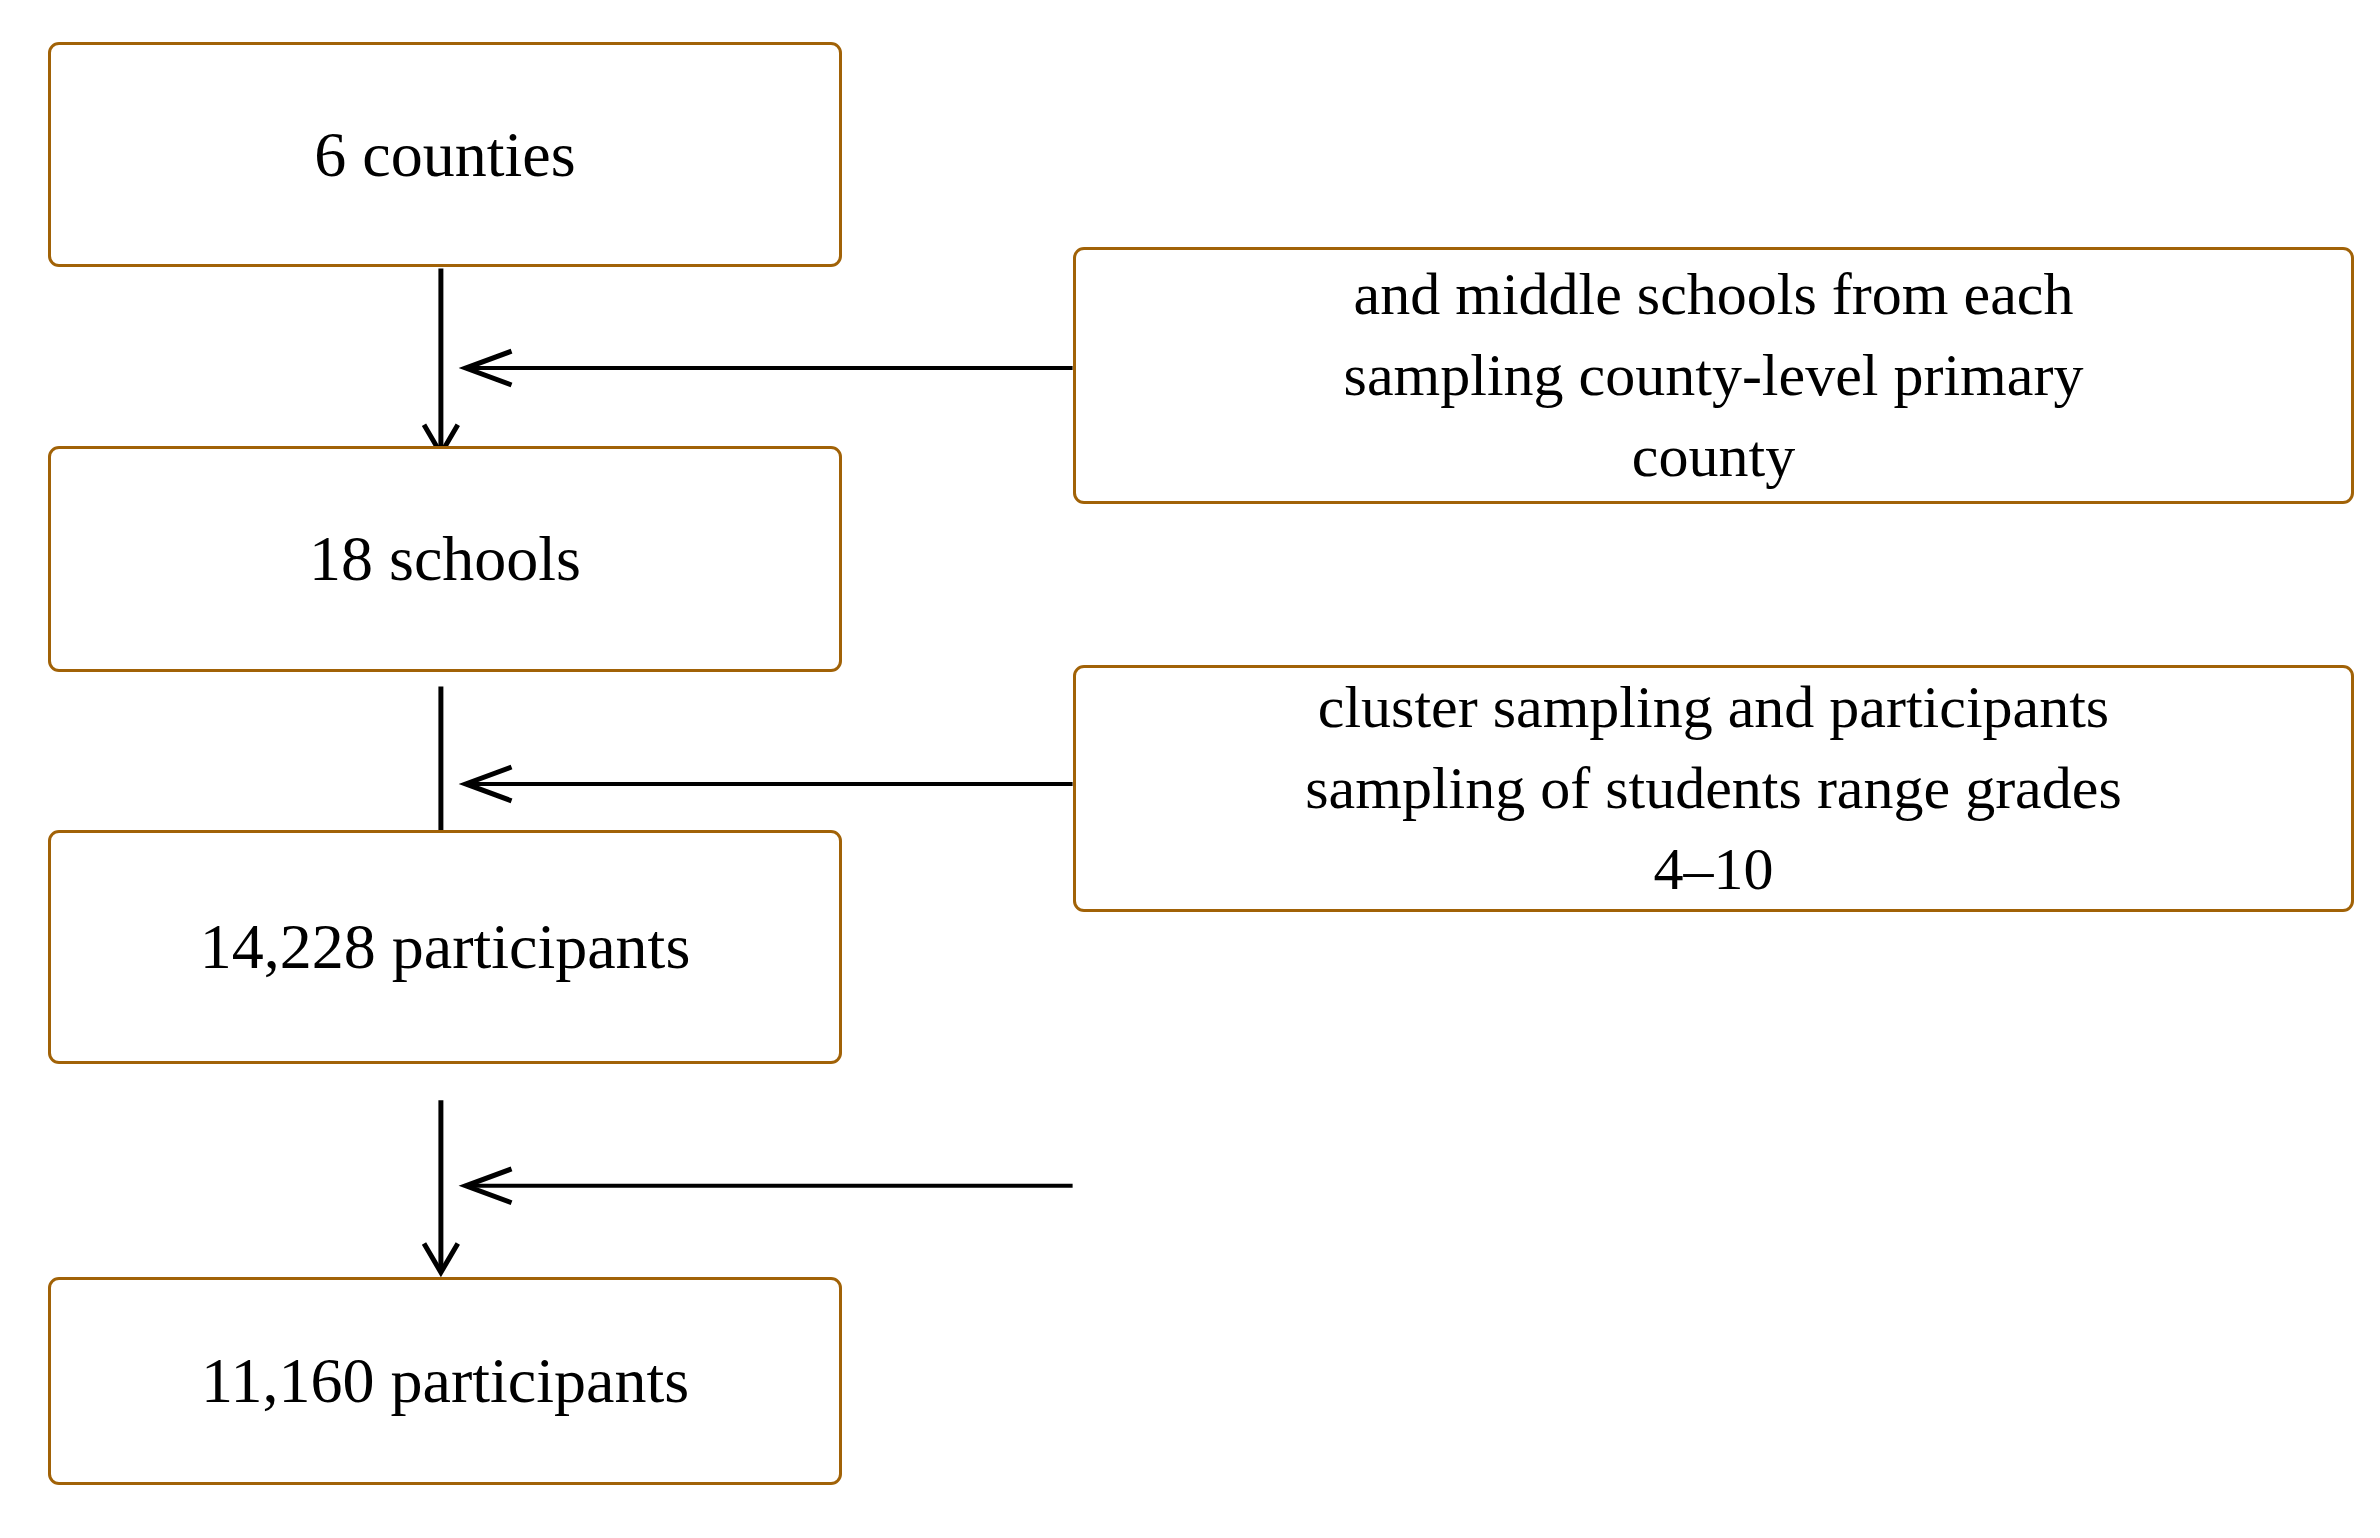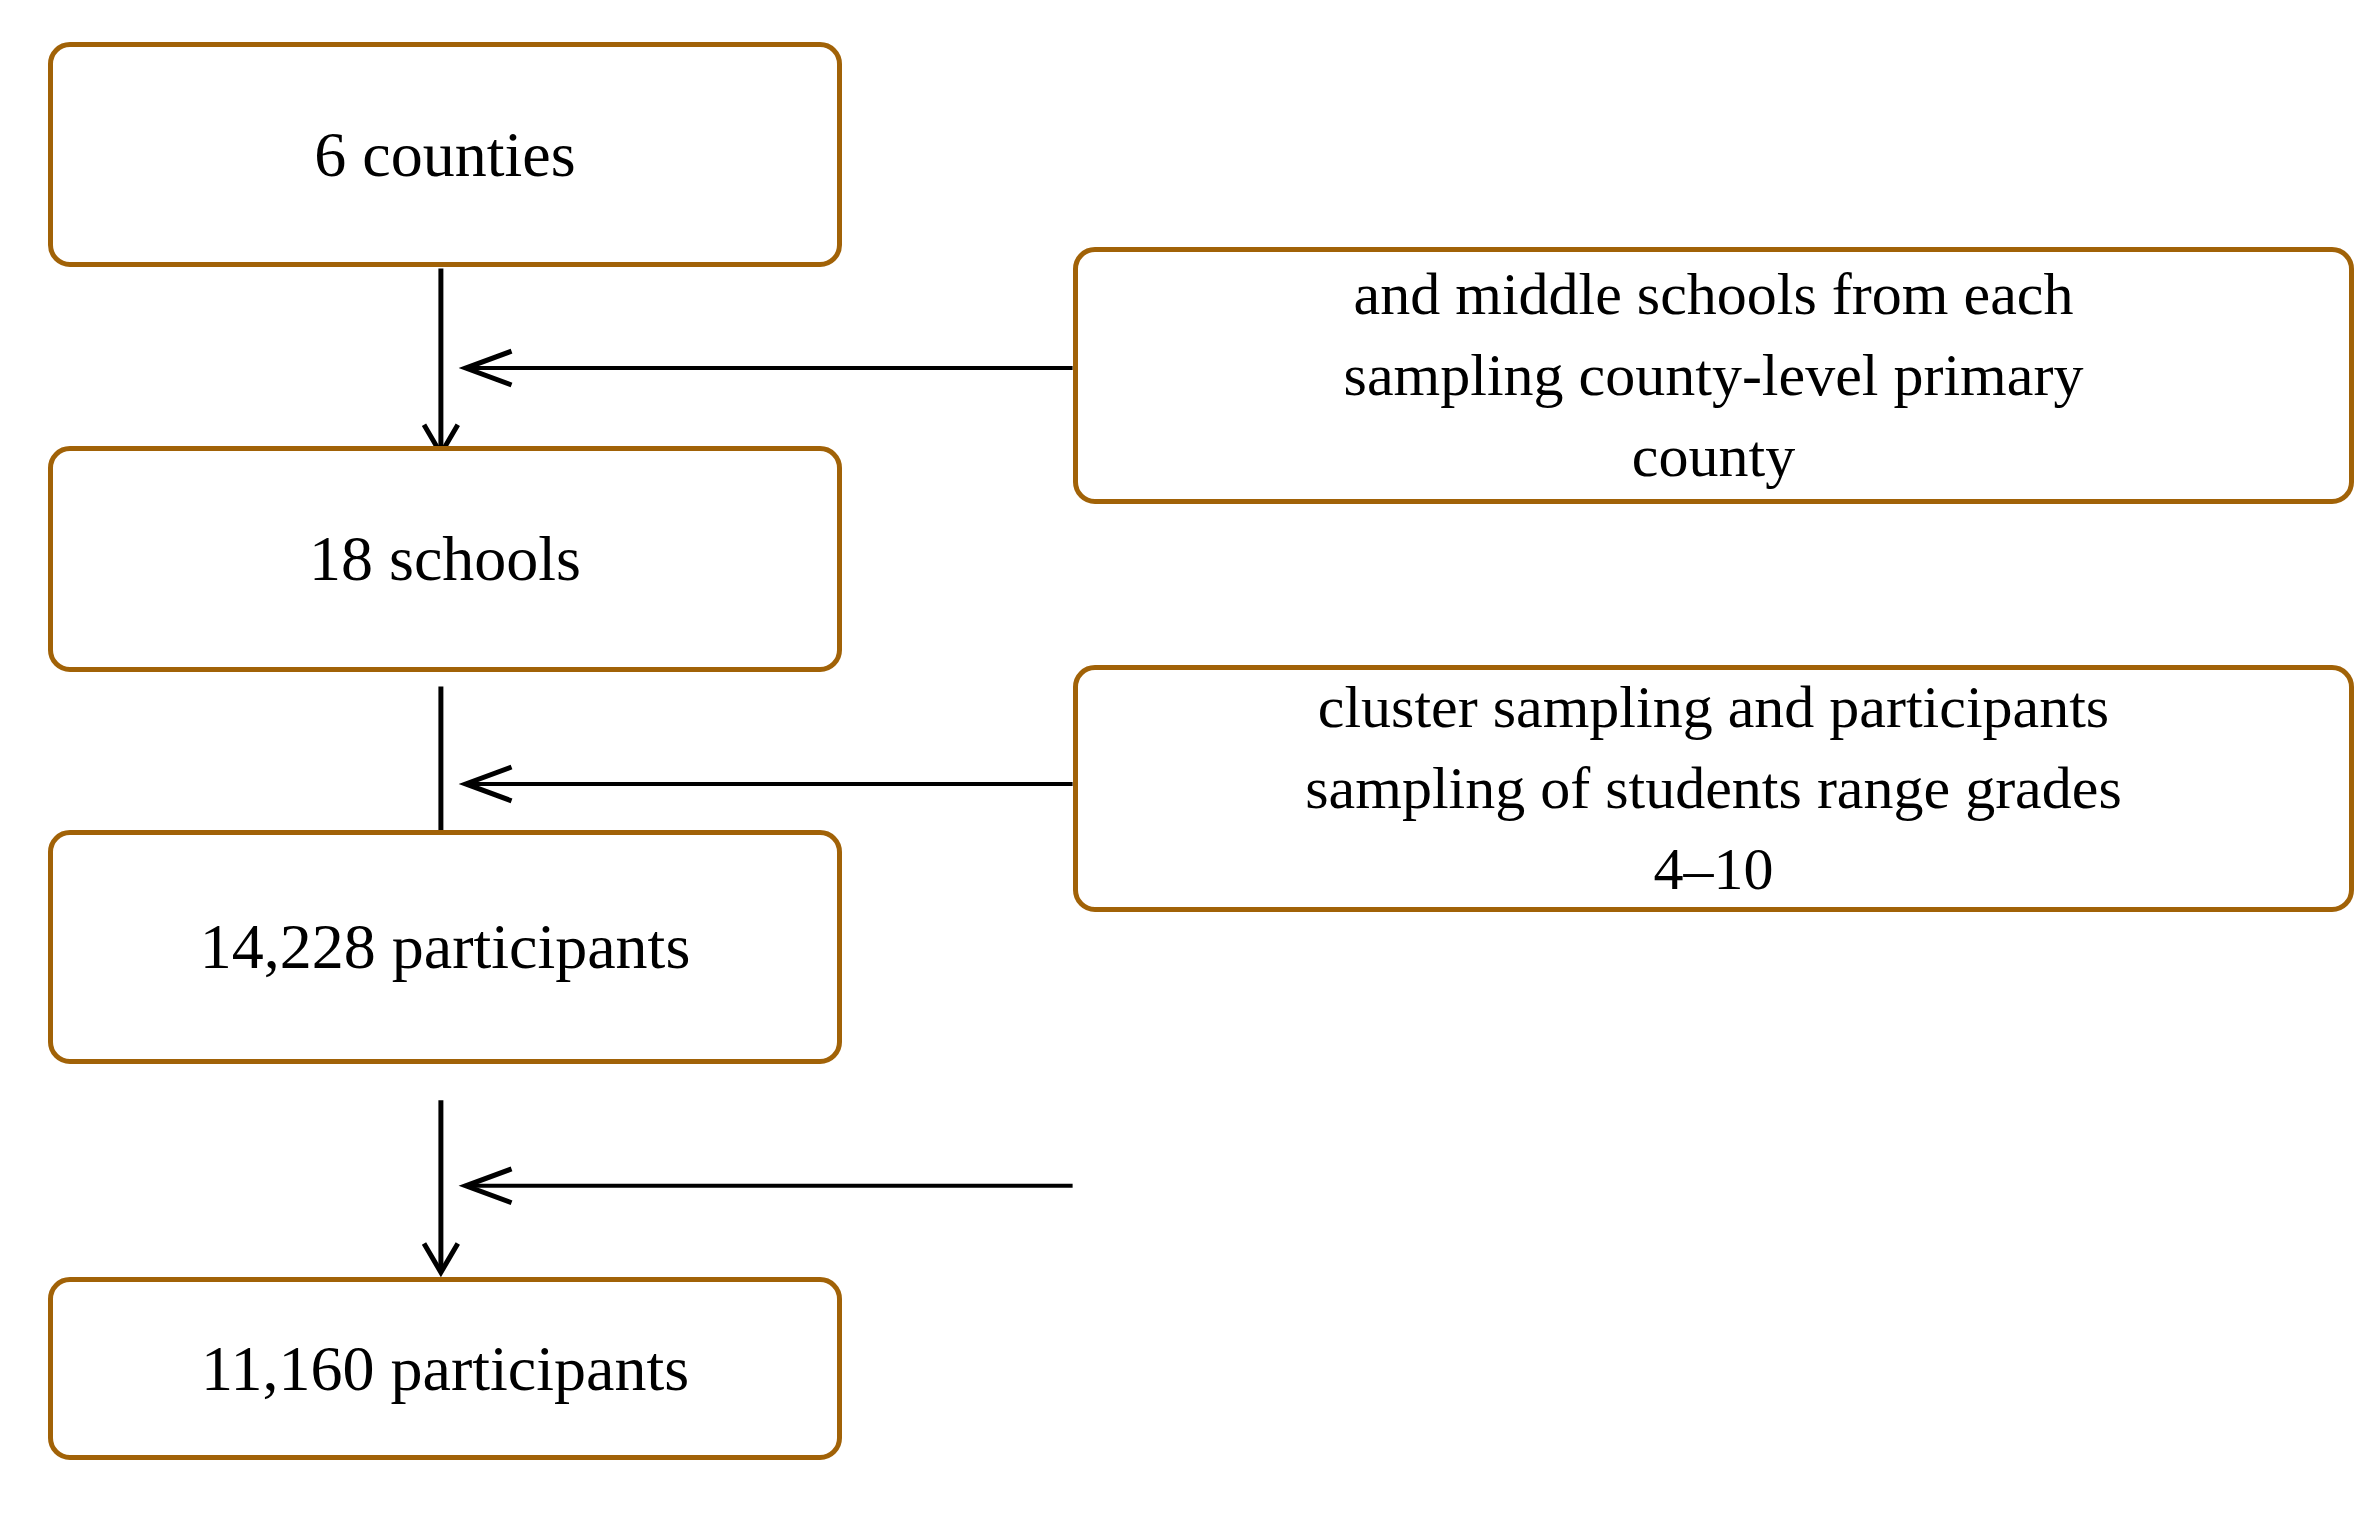--- a/index.html
+++ b/index.html
@@ -24,36 +24,36 @@
     height: 1538px;
   }
   .arrows-layer path, .arrows-layer line {
     stroke: #000000;
     fill: none;
   }
   .box {
     position: absolute;
     box-sizing: border-box;
     background: #ffffff;
-    border: 5px solid #a16207;
-    border-radius: 22px;
+    border: 3px solid #a16207;
+    border-radius: 11px;
     display: flex;
     align-items: center;
     justify-content: center;
     text-align: left;
   }
   .flow-box {
     left: 48px;
     width: 794px;
     font-size: 64px;
   }
   .flow-box-1 { top: 42px;   height: 225px; }
   .flow-box-2 { top: 446px;  height: 226px; }
   .flow-box-3 { top: 830px;  height: 234px; }
-  .flow-box-4 { top: 1277px; height: 183px; }
+  .flow-box-4 { top: 1277px; height: 208px; }
   .annotation-box {
     left: 1073px;
     width: 1281px;
     font-size: 60px;
     line-height: 81px;
     flex-direction: column;
   }
   .annotation-box-1 { top: 247px;  height: 257px; }
   .annotation-box-2 { top: 665px;  height: 247px; }
   .annotation-box-3 { top: 1078px; height: 244px; }

